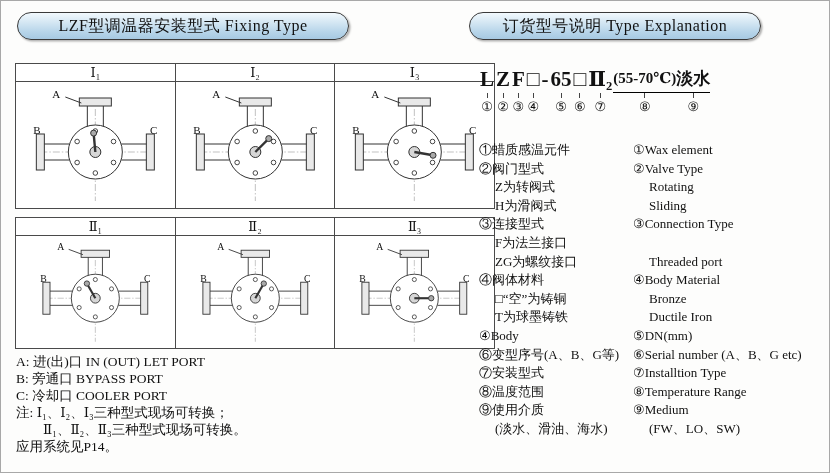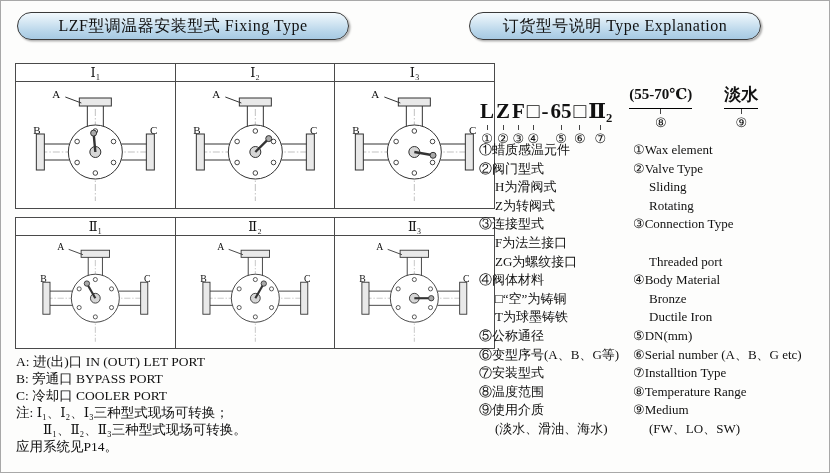--- a/index.html
+++ b/index.html
@@ -37,21 +37,21 @@
   .notes{position:absolute;left:15px;top:352px;font-size:13.5px;line-height:17px;}
   .note-line{white-space:nowrap;}
   .note-line.indent{padding-left:27px;}
 
   
   .type-code{position:absolute;left:478px;top:64px;display:flex;align-items:flex-end;}
   .seg{display:flex;flex-direction:column;align-items:center;margin:0 1px;}
   .seg-char{font-size:21px;font-weight:bold;line-height:27px;letter-spacing:0;}
   .seg.small .seg-char{font-size:15px;}
   .seg.cjk .seg-char{font-size:17px;}
-  .seg.underline{margin:16px;}
+  .seg.underline{margin:0;}
   .seg.underline .seg-char{border-bottom:1px solid #000;}
   .seg-tick{width:1px;height:5px;background:#444;}
   .seg-tick.hidden{background:transparent;}
   .seg-num{font-size:13px;line-height:15px;margin-top:1px;min-height:15px;}
 
   
   .exp-list{position:absolute;left:478px;top:140px;}
   .exp-row{display:grid;grid-template-columns:154px 1fr;}
   .exp-cn,.exp-en{font-size:13px;line-height:18.6px;white-space:nowrap;}
   .exp-cn.sub,.exp-en.sub{padding-left:16px;}
@@ -352,28 +352,28 @@
   <div class="exp-list">
       <div class="exp-row">
         <div class="exp-cn">①蜡质感温元件</div>
         <div class="exp-en">①Wax element</div>
       </div>
       <div class="exp-row">
         <div class="exp-cn">②阀门型式</div>
         <div class="exp-en">②Valve Type</div>
       </div>
       <div class="exp-row">
+        <div class="exp-cn sub">Z为转阀式</div>
+        <div class="exp-en sub">Rotating</div>
+      </div>
+      <div class="exp-row">
         <div class="exp-cn sub">H为滑阀式</div>
         <div class="exp-en sub">Sliding</div>
       </div>
       <div class="exp-row">
-        <div class="exp-cn sub">Z为转阀式</div>
-        <div class="exp-en sub">Rotating</div>
-      </div>
-      <div class="exp-row">
         <div class="exp-cn">③连接型式</div>
         <div class="exp-en">③Connection Type</div>
       </div>
       <div class="exp-row">
         <div class="exp-cn sub">F为法兰接口</div>
       </div>
       <div class="exp-row">
         <div class="exp-cn sub">ZG为螺纹接口</div>
         <div class="exp-en sub">Threaded port</div>
       </div>
@@ -383,21 +383,21 @@
       </div>
       <div class="exp-row">
         <div class="exp-cn sub">□“空”为铸铜</div>
         <div class="exp-en sub">Bronze</div>
       </div>
       <div class="exp-row">
         <div class="exp-cn sub">T为球墨铸铁</div>
         <div class="exp-en sub">Ductile Iron</div>
       </div>
       <div class="exp-row">
-        <div class="exp-cn">⑤公称通径</div>
+        <div class="exp-cn">④Body</div>
         <div class="exp-en">⑤DN(mm)</div>
       </div>
       <div class="exp-row">
         <div class="exp-cn">⑥变型序号(A、B、G等)</div>
         <div class="exp-en">⑥Serial number (A、B、G etc)</div>
       </div>
       <div class="exp-row">
         <div class="exp-cn">⑦安装型式</div>
         <div class="exp-en">⑦Installtion Type</div>
       </div>

